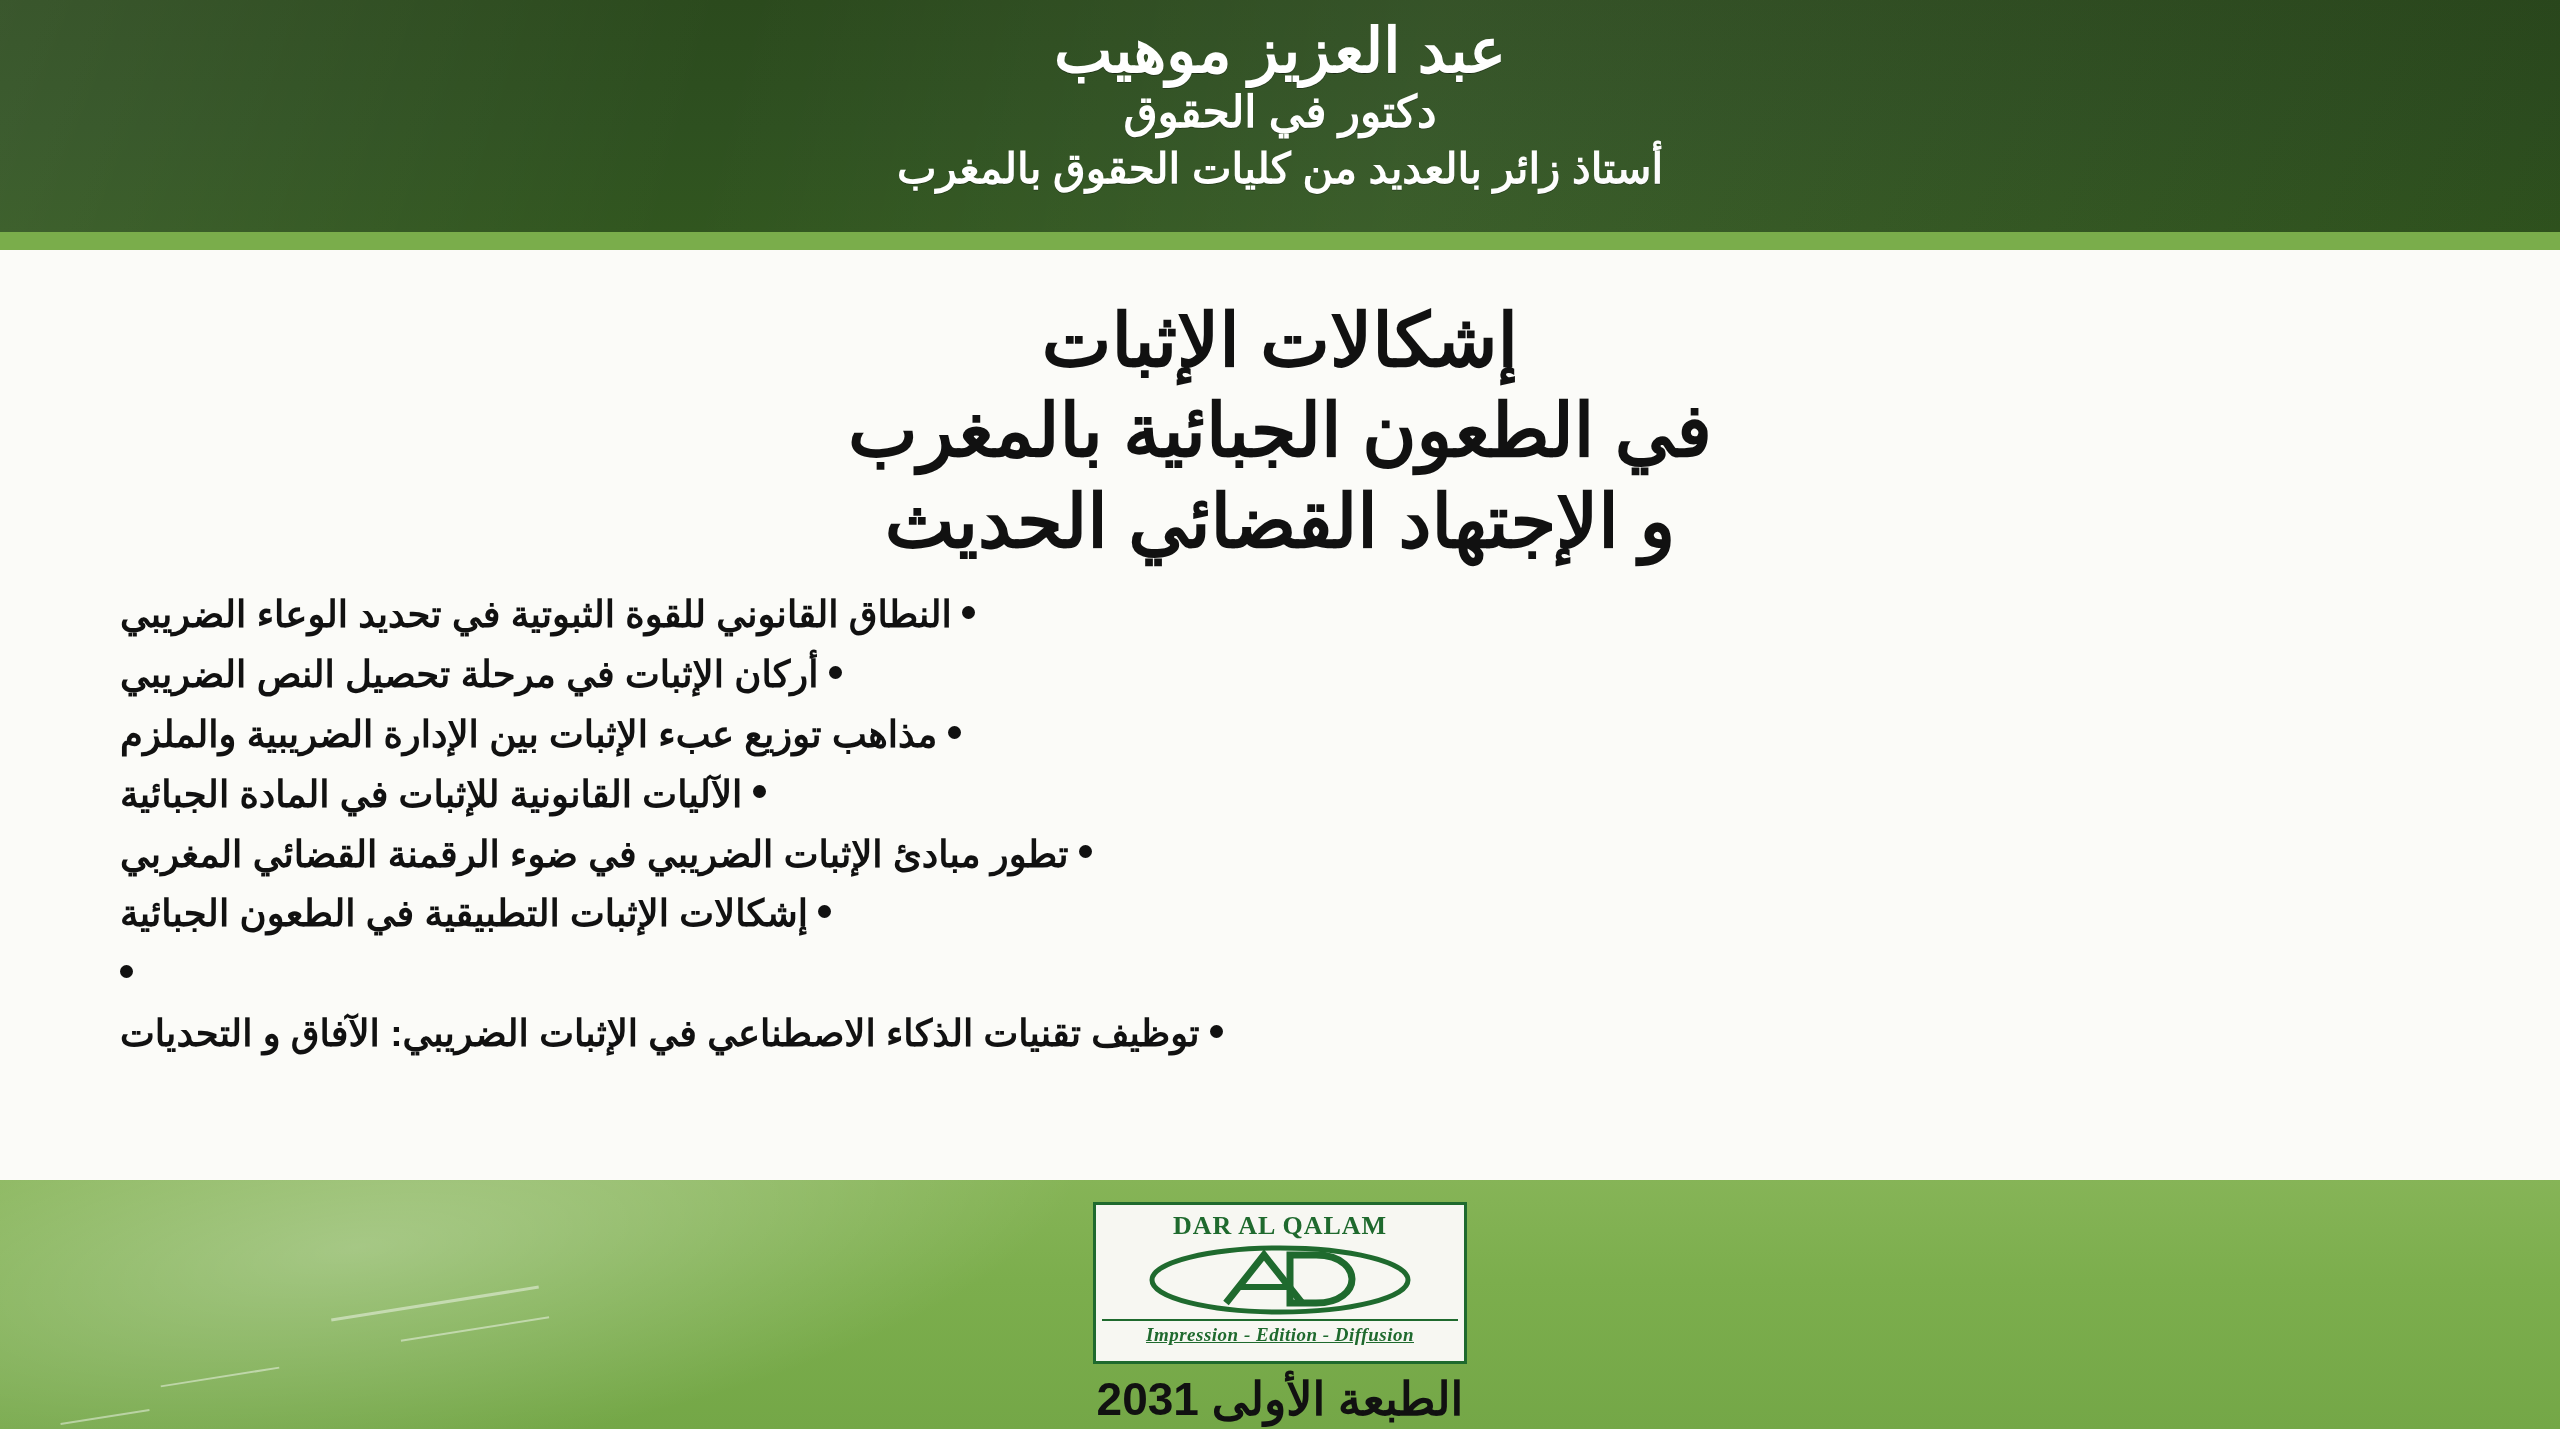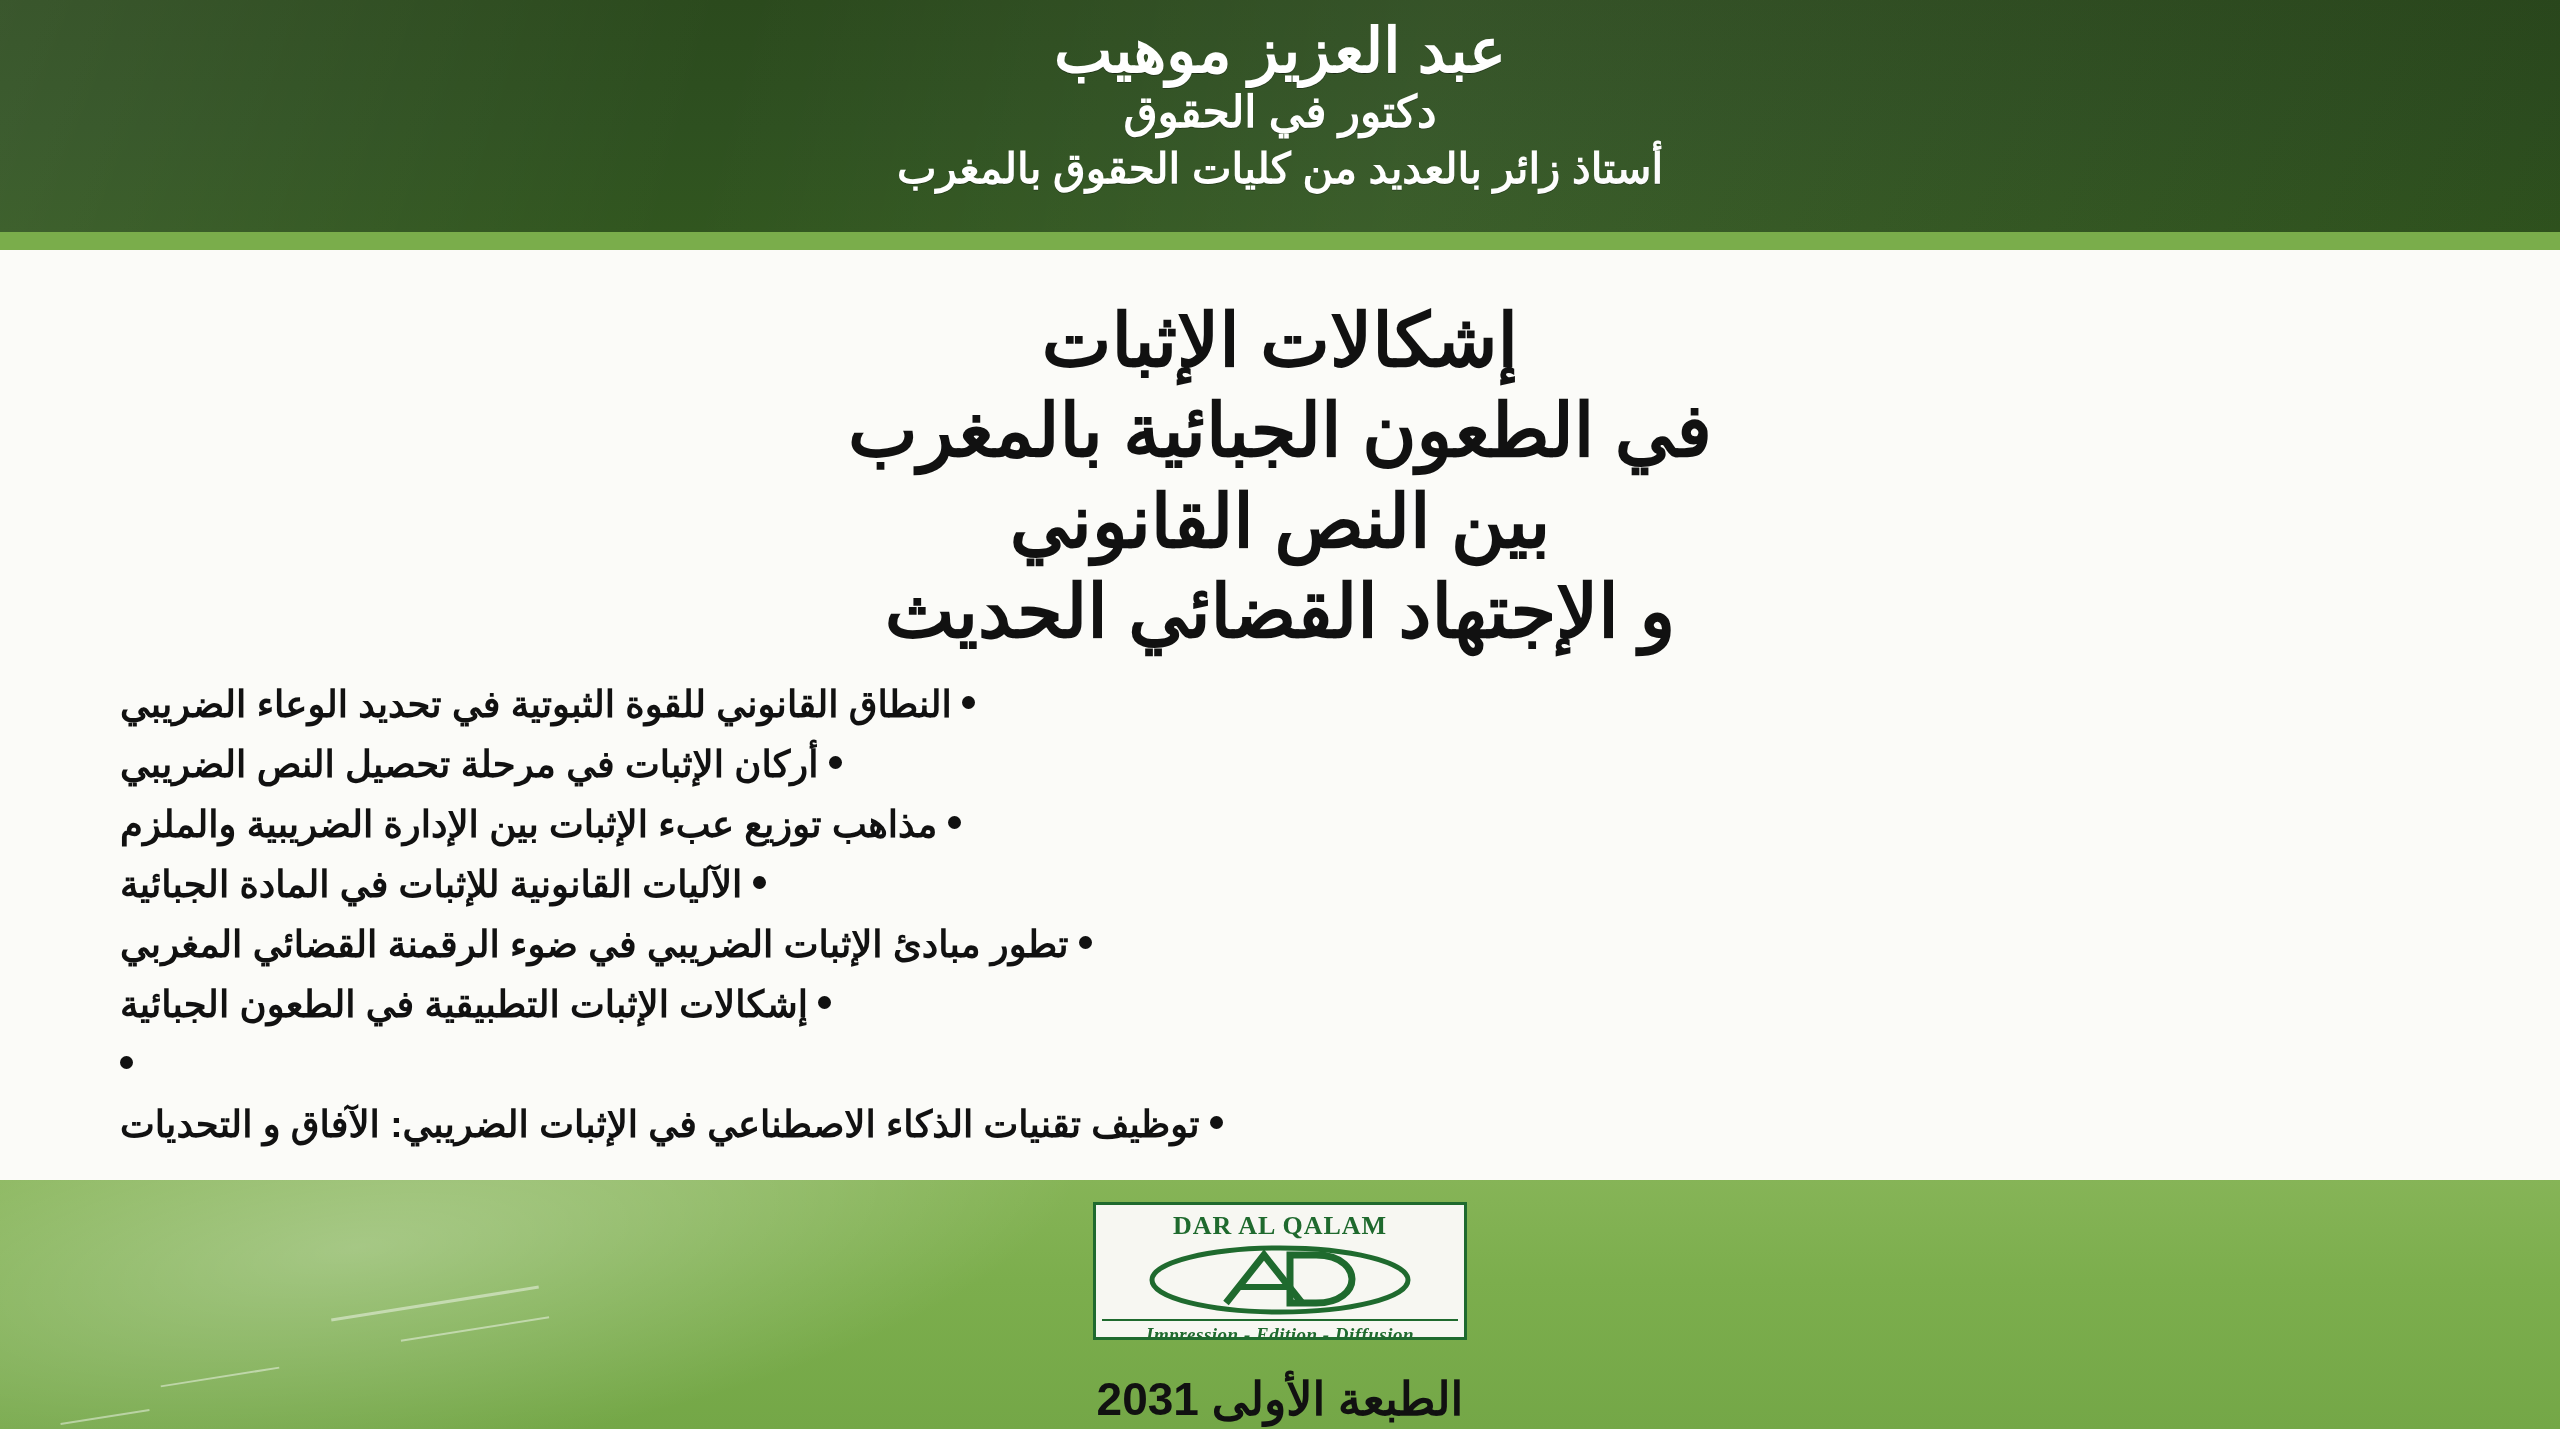--- a/index.html
+++ b/index.html
@@ -164,21 +164,21 @@
   .scratch.s3 { left: 160px; top: 196px; width: 120px; height: 2px; }
   .scratch.s4 { left: 60px;  top: 236px; width: 90px;  height: 2px; }
 
   
   .logo {
     position: absolute;
     left: 50%;
     transform: translateX(-50%);
     top: 1202px;
     width: 374px;
-    height: 138px;
+    height: 162px;
     background: #f7f7f2;
     border: 3px solid #1f6a2e;
     box-sizing: border-box;
     text-align: center;
     overflow: hidden;
   }
   .logo-top {
     font-family: "Liberation Serif", serif;
     font-weight: bold;
     font-size: 26px;
@@ -231,21 +231,20 @@
     <div class="author-affiliation">أستاذ زائر بالعديد من كليات الحقوق بالمغرب</div>
   </div>
 
   <div class="stripe"></div>
 
   <div class="white-panel">
 
     <div class="title-block">
       <div class="title-line">إشكالات الإثبات</div>
       <div class="title-line">في الطعون الجبائية بالمغرب</div>
-      <div class="title-line">بين النص القانوني</div>
       <div class="title-line">و الإجتهاد القضائي الحديث</div>
     </div>
 
     <ul class="bullets">
       <li>
         <span class="dot"></span>
         <span class="txt">النطاق القانوني للقوة الثبوتية في تحديد الوعاء الضريبي</span>
       </li>
       <li>
         <span class="dot"></span>

